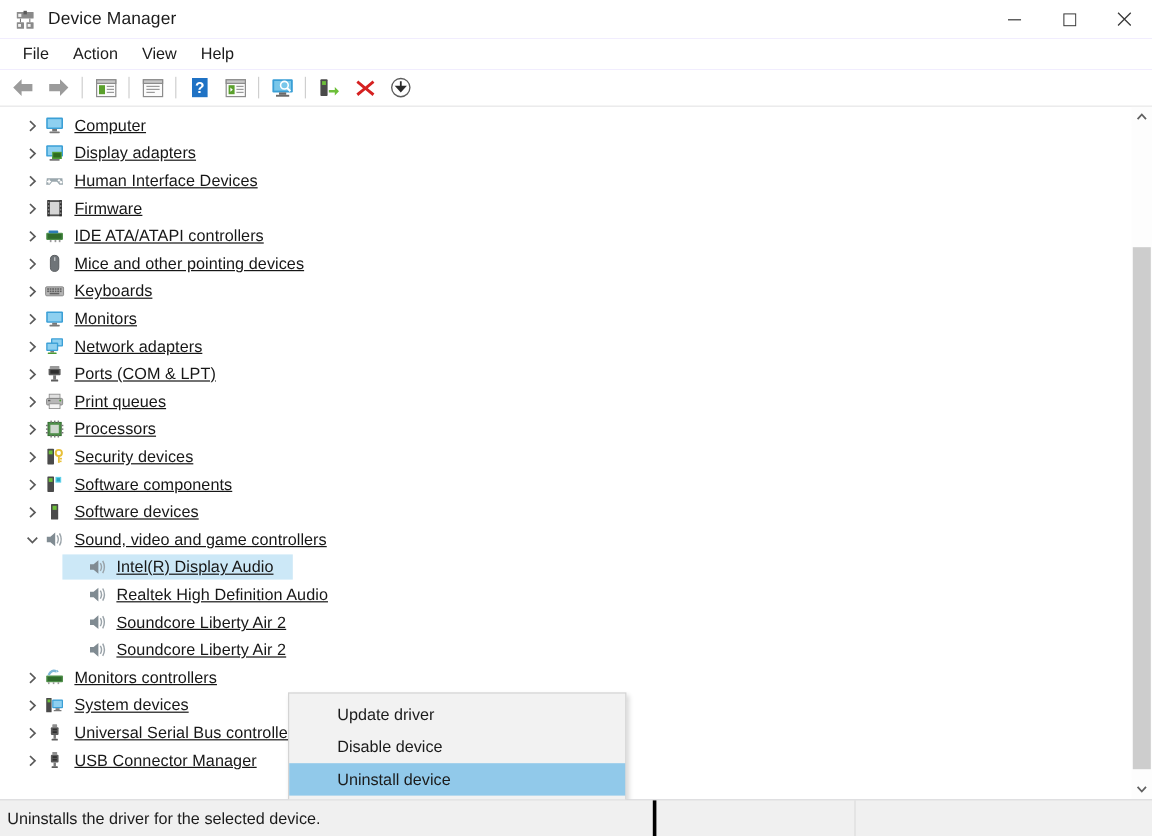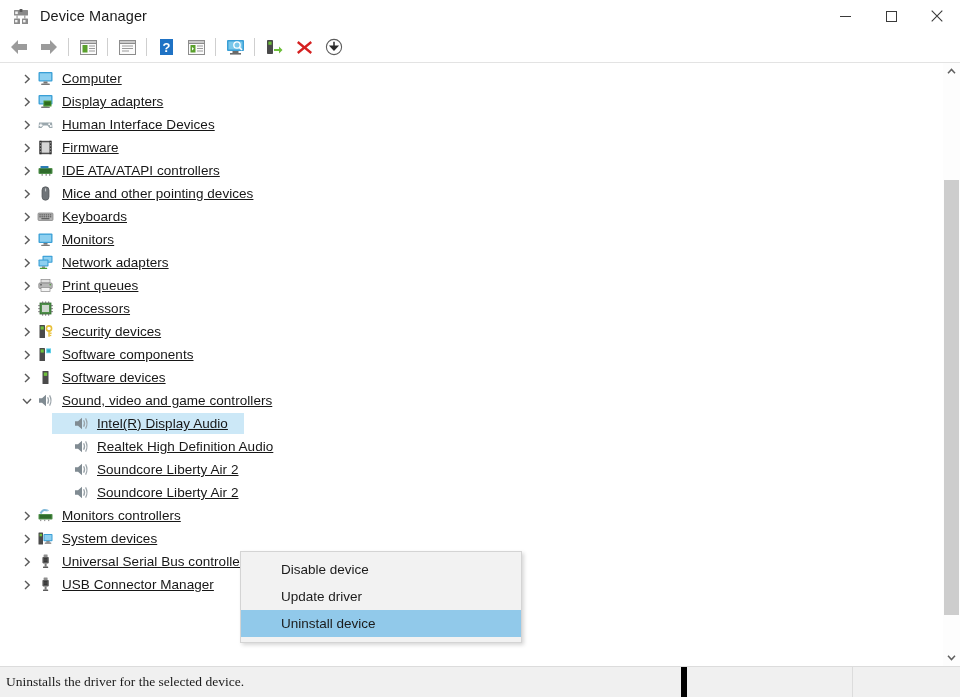--- a/index.html
+++ b/index.html
@@ -213,21 +213,21 @@
     display: flex;
     align-items: center;
     position: relative;
   }
   .status-pane {
     height: 30px;
     display: flex;
     align-items: center;
     box-sizing: border-box;
   }
-  .status-pane.p1 { width: 687px; padding-left: 6px; border-right: 6px solid #000000; font-family: Liberation Serif, serif; }
+  .status-pane.p1 { width: 547px; padding-left: 6px; border-right: 3px solid #000000; }
   .status-pane.p2 { width: 166px; border-right: 1px solid #dcdcdc; }
   .status-pane.p3 { flex: 1 1 auto; }
   .status-text {
     font-size: 13.5px;
     color: #1b1b1b;
   }
 
   
   .ctxmenu {
     position: absolute;
@@ -286,20 +286,26 @@
         </svg>
       </div>
       <div class="win-btn">
         <svg width="12" height="12" viewBox="0 0 12 12">
           <path d="M0.7 0.7 L11.3 11.3 M11.3 0.7 L0.7 11.3" stroke="#3a3a3a" stroke-width="1.1" fill="none"></path>
         </svg>
       </div>
     </div>
   </div>
 
+  <div class="menubar">
+    <div class="menu-item">File</div>
+    <div class="menu-item">Action</div>
+    <div class="menu-item">View</div>
+    <div class="menu-item">Help</div>
+  </div>
 
   <div class="toolbar">
     <div class="tb-btn">
       <svg width="20" height="18" viewBox="0 0 20 18">
         <path d="M9 2 L9 6 L18 6 L18 12 L9 12 L9 16 L2 9 Z" fill="#9b9b9b"></path>
       </svg>
     </div>
     <div class="tb-btn">
       <svg width="20" height="18" viewBox="0 0 20 18">
         <path d="M11 2 L11 6 L2 6 L2 12 L11 12 L11 16 L18 9 Z" fill="#9b9b9b"></path>
@@ -547,20 +553,37 @@
           <span class="row-label">Network adapters</span>
         </div>
         <div class="row level0">
           <span class="chev">
             <svg width="8" height="10" viewBox="0 0 8 10">
               <path d="M2 1 L6.2 5 L2 9" stroke="#5a5a5a" stroke-width="1.4" fill="none"></path>
             </svg>
           </span>
           <span class="row-icon">
             <svg width="17" height="17" viewBox="0 0 17 17">
+              <rect x="4.5" y="2" width="8" height="2.2" rx="0.6" fill="#9a9a9a"></rect>
+              <rect x="3.5" y="4.2" width="10" height="5.5" rx="0.8" fill="#5c5c5c"></rect>
+              <rect x="5" y="5.4" width="7" height="3" fill="#2f2f2f"></rect>
+              <rect x="7.3" y="9.7" width="2.4" height="3.6" fill="#7a7a7a"></rect>
+              <rect x="5.5" y="13.3" width="6" height="1.6" rx="0.5" fill="#5c5c5c"></rect>
+            </svg>
+          </span>
+          <span class="row-label">Ports (COM &amp; LPT)</span>
+        </div>
+        <div class="row level0">
+          <span class="chev">
+            <svg width="8" height="10" viewBox="0 0 8 10">
+              <path d="M2 1 L6.2 5 L2 9" stroke="#5a5a5a" stroke-width="1.4" fill="none"></path>
+            </svg>
+          </span>
+          <span class="row-icon">
+            <svg width="17" height="17" viewBox="0 0 17 17">
               <rect x="4" y="2.5" width="9" height="3.5" fill="#e0e0e0" stroke="#8a8a8a" stroke-width="0.7"></rect>
               <rect x="1.8" y="6" width="13.4" height="5.5" rx="1" fill="#b7b7b7" stroke="#7d7d7d" stroke-width="0.7"></rect>
               <rect x="4" y="10.5" width="9" height="4" fill="#f4f4f4" stroke="#8a8a8a" stroke-width="0.7"></rect>
               <rect x="3" y="7.2" width="2" height="1.2" fill="#5c5c5c"></rect>
               <circle cx="13.2" cy="7.8" r="0.8" fill="#4b9b33"></circle>
             </svg>
           </span>
           <span class="row-label">Print queues</span>
         </div>
         <div class="row level0">
@@ -782,22 +805,22 @@
         <div class="sb-thumb" id="sb-thumb" style="top: 100px; height: 435px;"></div>
       </div>
       <div class="sb-arrow bottom">
         <svg width="9" height="7" viewBox="0 0 9 7">
           <path d="M1 1.8 L4.5 5.6 L8 1.8" stroke="#606060" stroke-width="1.5" fill="none"></path>
         </svg>
       </div>
     </div>
 
     <div class="ctxmenu" id="ctx-menu">
+        <div class="ctx-item">Update driver</div>
         <div class="ctx-item">Disable device</div>
-        <div class="ctx-item">Update driver</div>
         <div class="ctx-item highlight">Uninstall device</div>
       </div>
   </div>
 
   <div class="statusbar">
     <div class="status-pane p1">
       <span class="status-text">Uninstalls the driver for the selected device.</span>
     </div>
     <div class="status-pane p2"></div>
     <div class="status-pane p3"></div>

